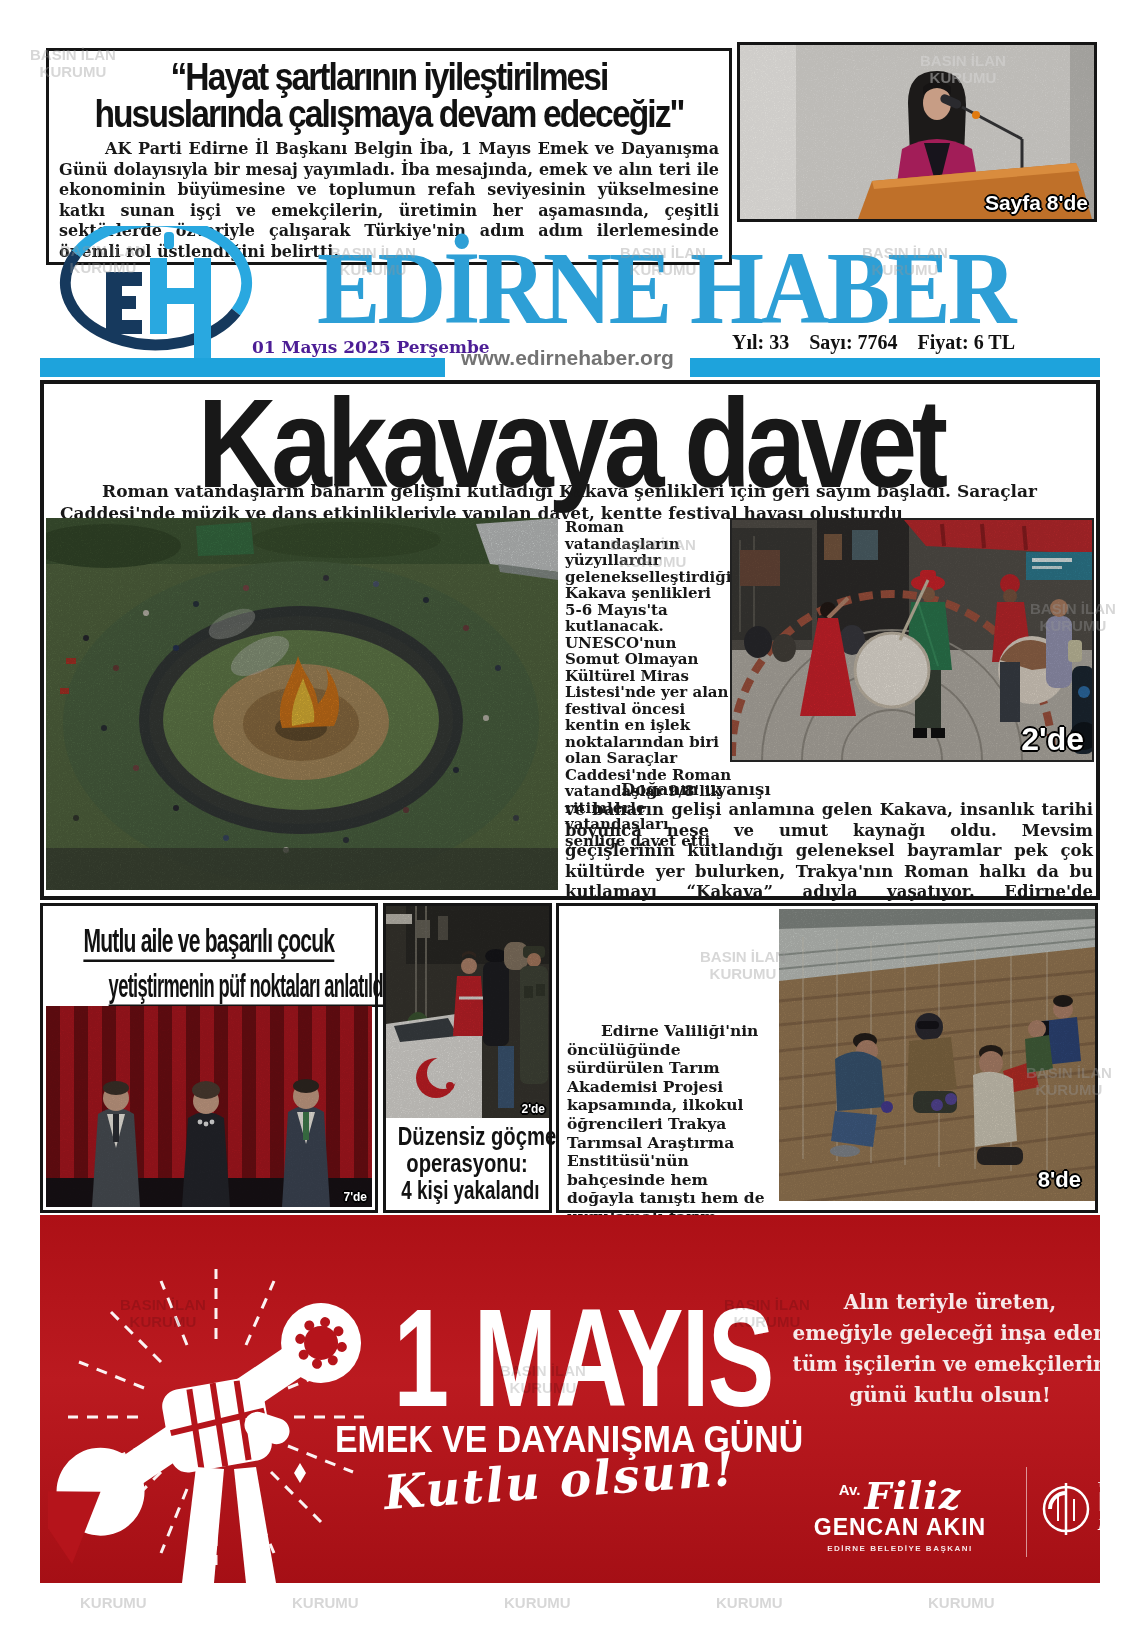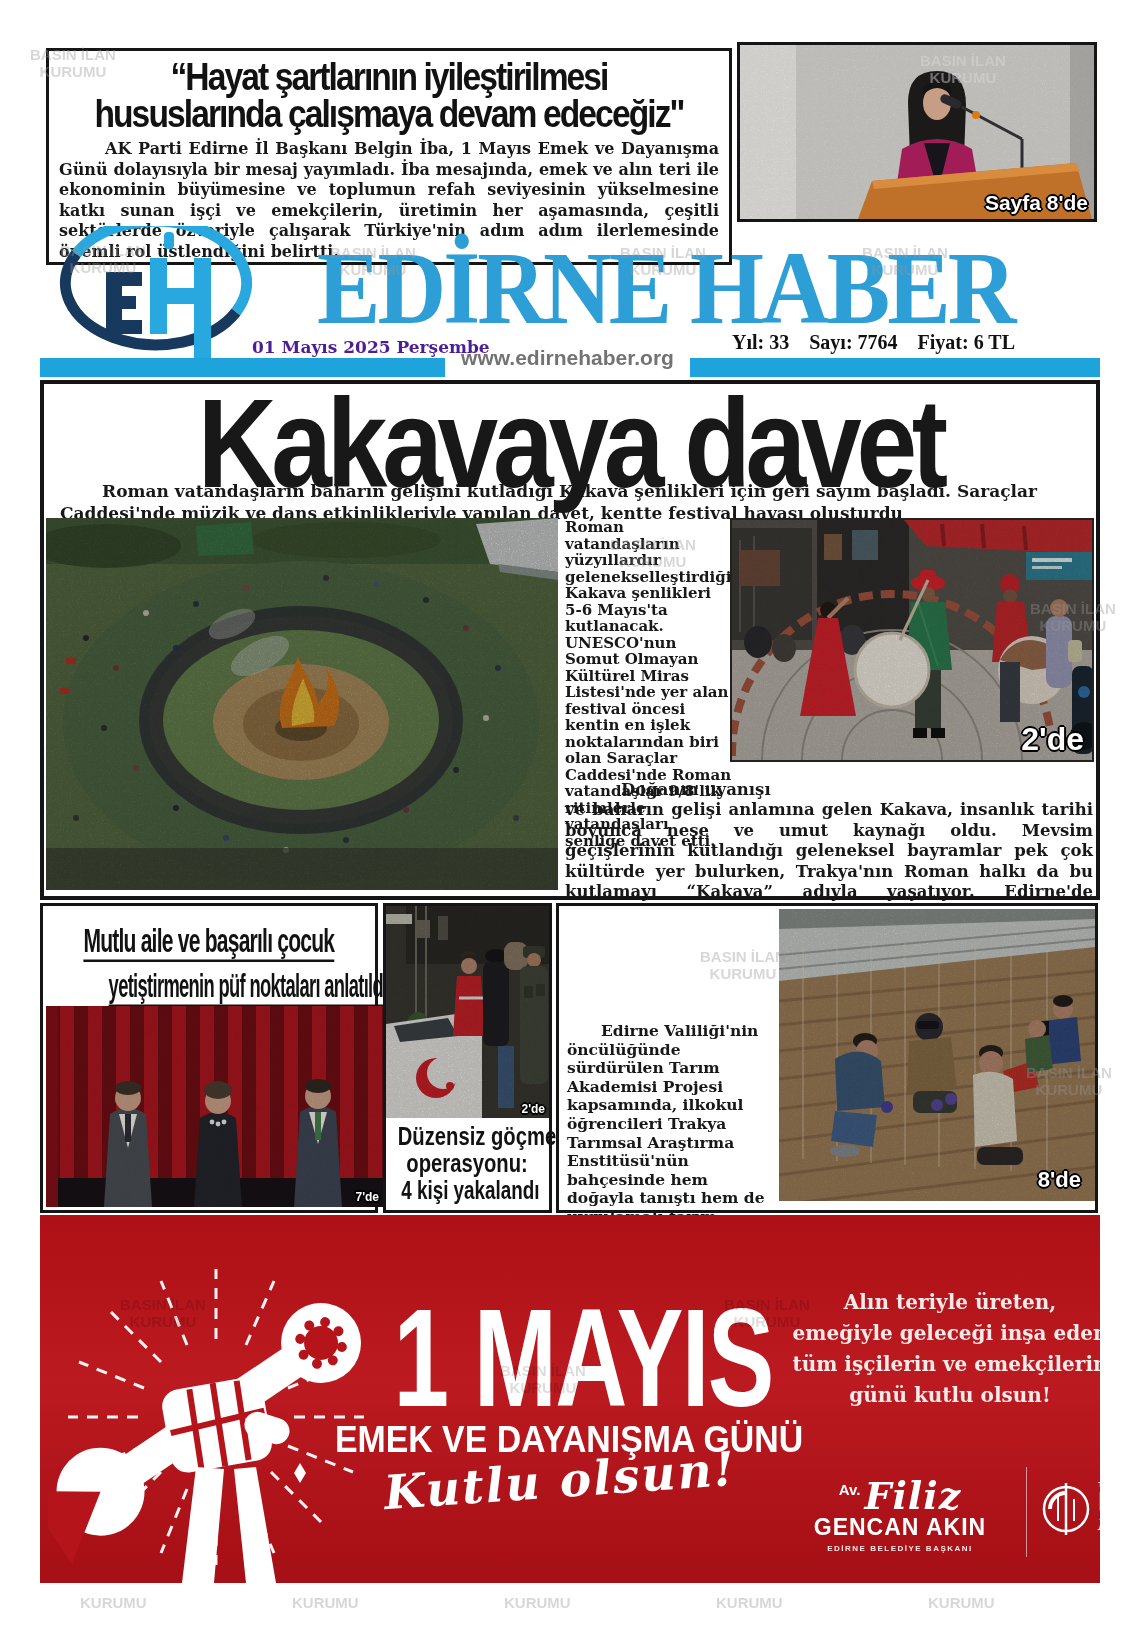--- a/index.html
+++ b/index.html
@@ -233,21 +233,21 @@
         <div class="bodyserif" style="font-size:16.5px;line-height:1.24;text-align:justify;">ve baharın gelişi anlamına gelen Kakava, insanlık tarihi boyunca neşe ve umut kaynağı oldu. Mevsim geçişlerinin kutlandığı geleneksel bayramlar pek çok kültürde yer bulurken, Trakya'nın Roman halkı da bu kutlamayı “Kakava” adıyla yaşatıyor. Edirne'de yüzyıllardır sürdürülen gelenek, Roman kültürünün önemli bir parçası olarak her yıl Mayıs ayının ilk haftasında kutlanıyor.</div>
       </div>
     </div>
   </div>
 
   <div class="abs box" style="left:40px;top:903px;width:338px;height:310px;">
     <div class="center" style="padding-top:16px;">
       <div class="nowrap"><span class="hlsans" style="display:inline-block;font-size:27px;letter-spacing:-1px;transform:scale(0.78,1.25);transform-origin:center top;text-decoration:underline;text-decoration-thickness:2px;text-underline-offset:6px;">Mutlu aile ve başarılı çocuk</span></div>
       <div class="nowrap" style="margin-top:14px;"><span class="hlsans" style="display:inline-block;font-size:27px;letter-spacing:-1px;transform:scale(0.68,1.25);transform-origin:center top;text-decoration:underline;text-decoration-thickness:2px;text-underline-offset:6px;">yetiştirmenin püf noktaları anlatıldı</span></div>
     </div>
-    <div class="photo" style="left:3px;top:100px;width:326px;height:201px;background:repeating-linear-gradient(90deg,#6b0d12 0 14px,#a5161e 14px 28px);padding-left:12px;">
+    <div class="photo" style="left:3px;top:100px;width:326px;height:201px;background:repeating-linear-gradient(90deg,#6b0d12 0 14px,#a5161e 14px 28px);">
       <svg width="326" height="201" viewBox="0 0 326 201">
         <rect y="172" width="326" height="29" fill="#171115"></rect>
 
         <path d="M46,201 L52,108 Q70,96 88,108 L94,201 Z" fill="#474c52"></path>
         <polygon points="61,108 79,108 70,142" fill="#e8e4dc"></polygon>
         <rect x="67" y="108" width="6" height="28" fill="#2b2e33"></rect>
         <circle cx="70" cy="92" r="13" fill="#c29a82"></circle>
         <ellipse cx="70" cy="82" rx="13" ry="7" fill="#3a3028"></ellipse>
 
         <path d="M136,201 L142,112 Q160,100 178,112 L184,201 Z" fill="#23242a"></path>

